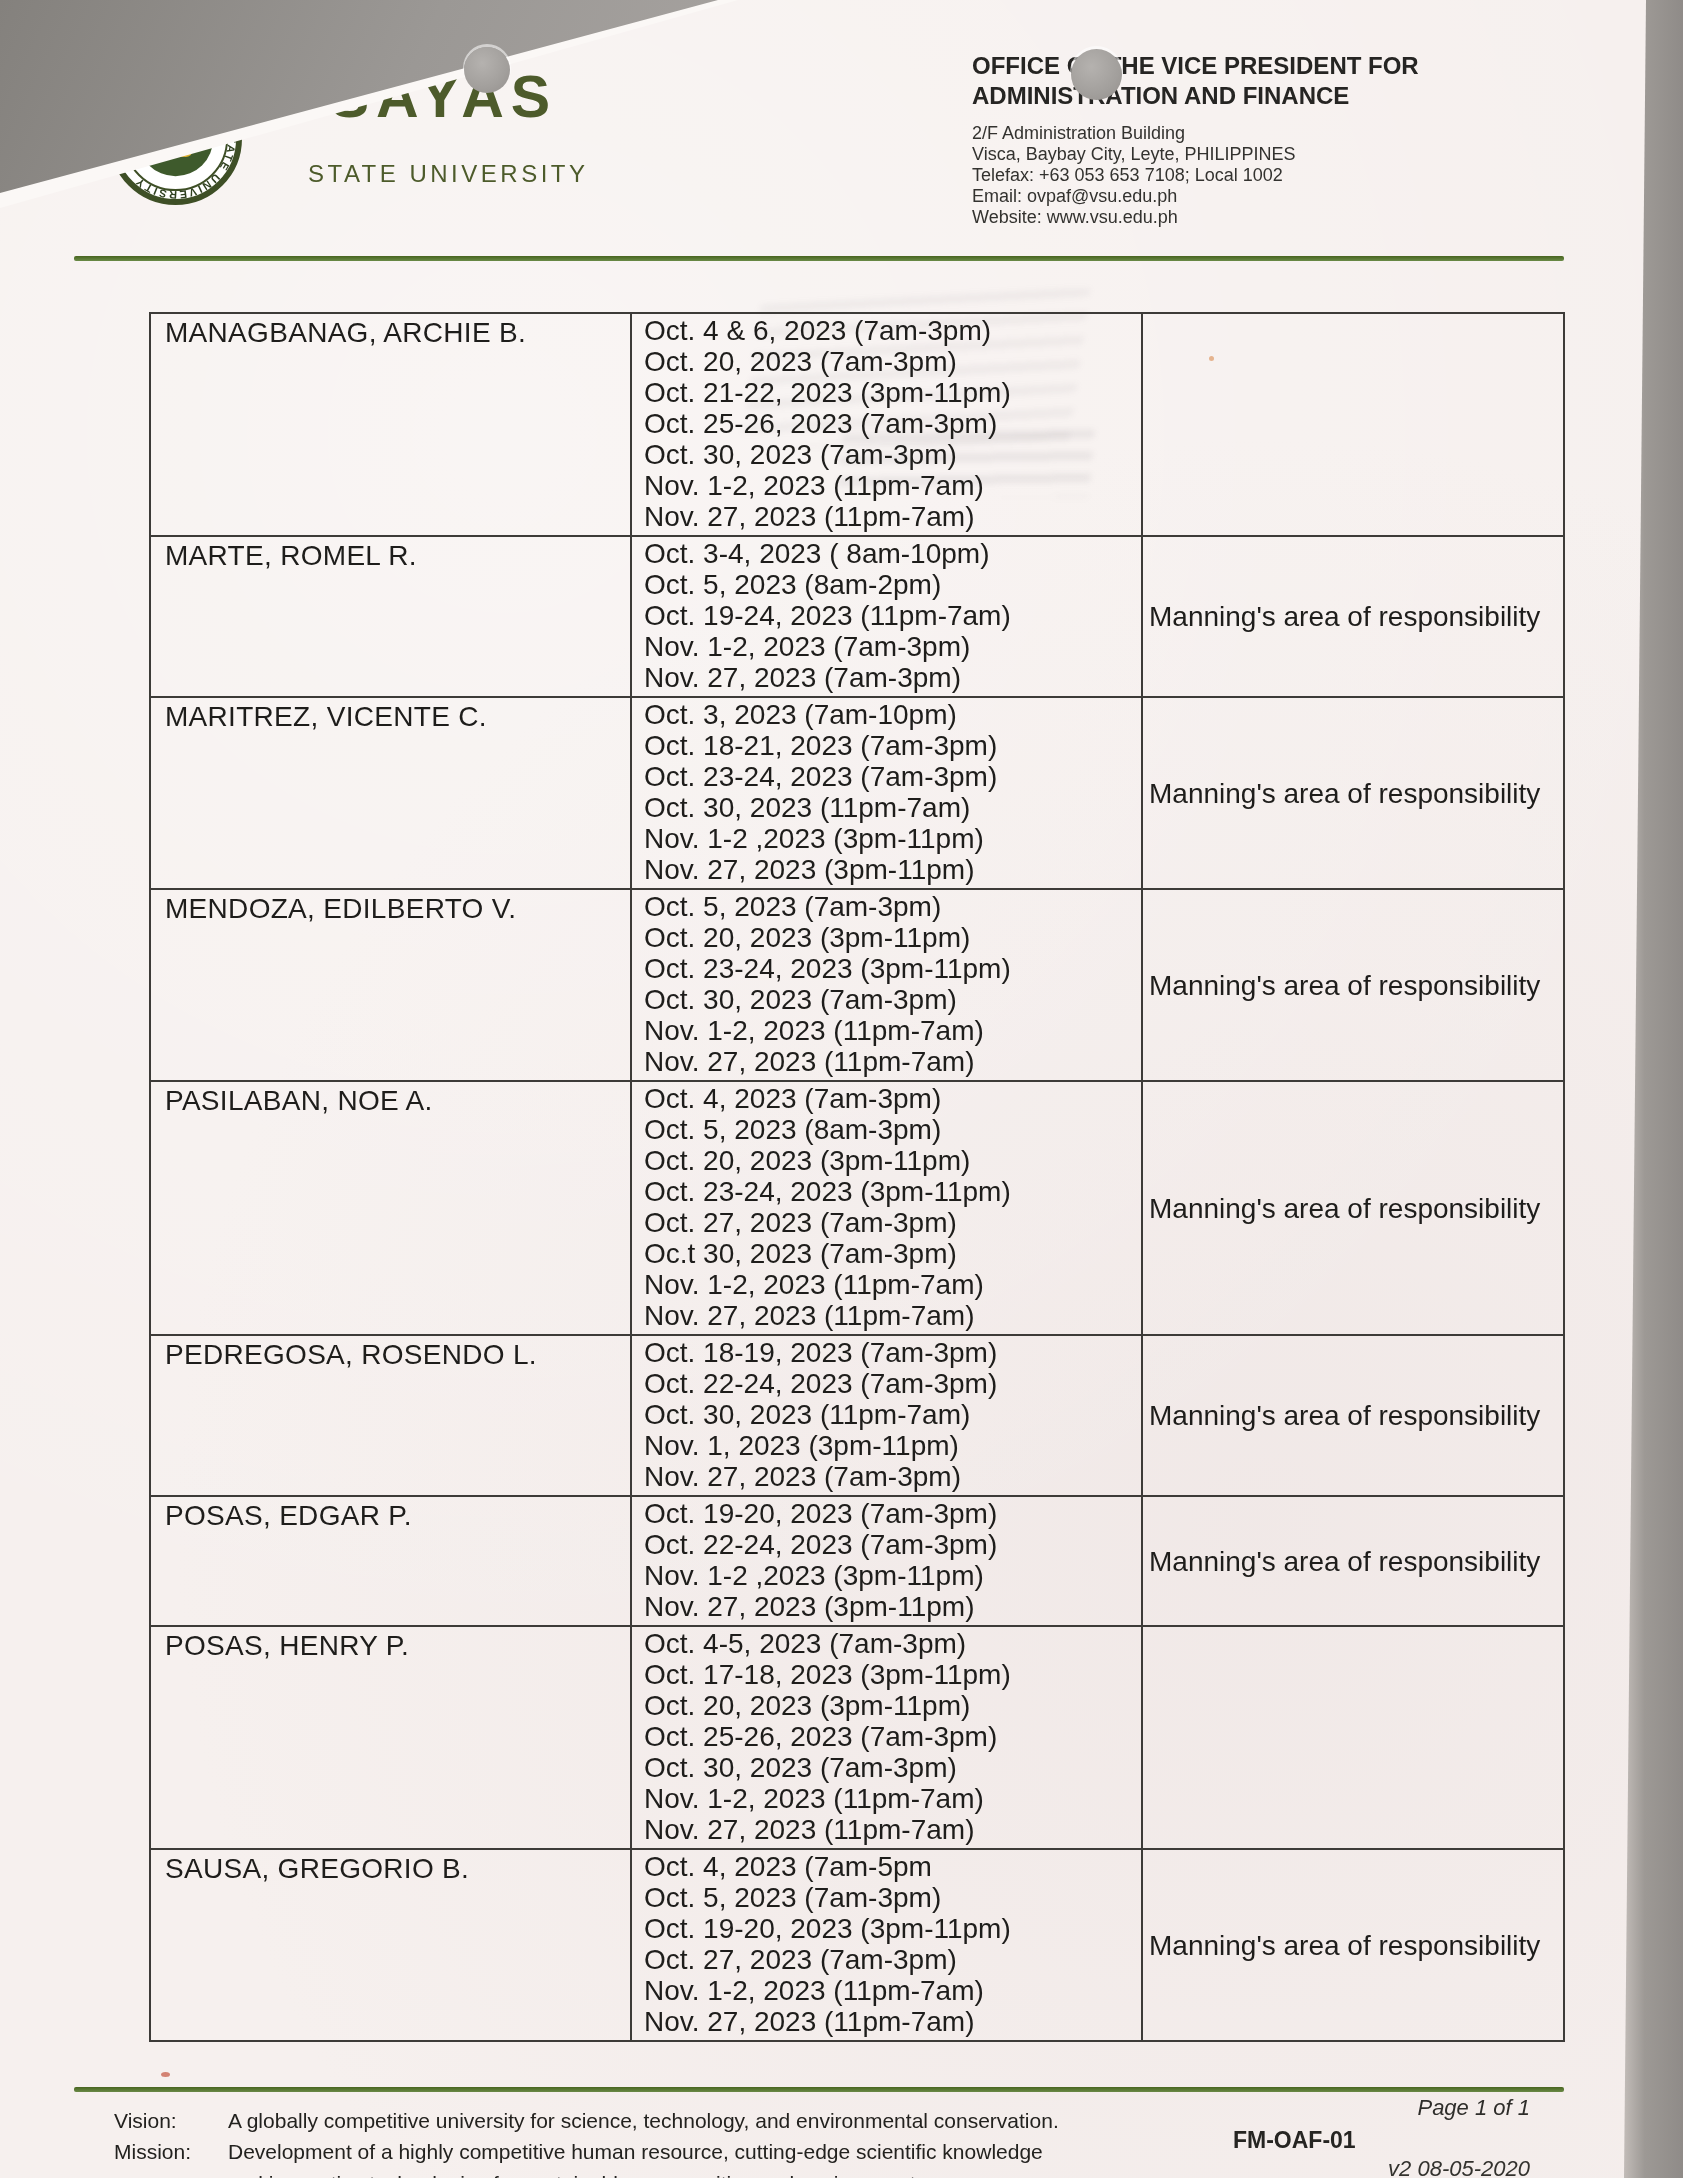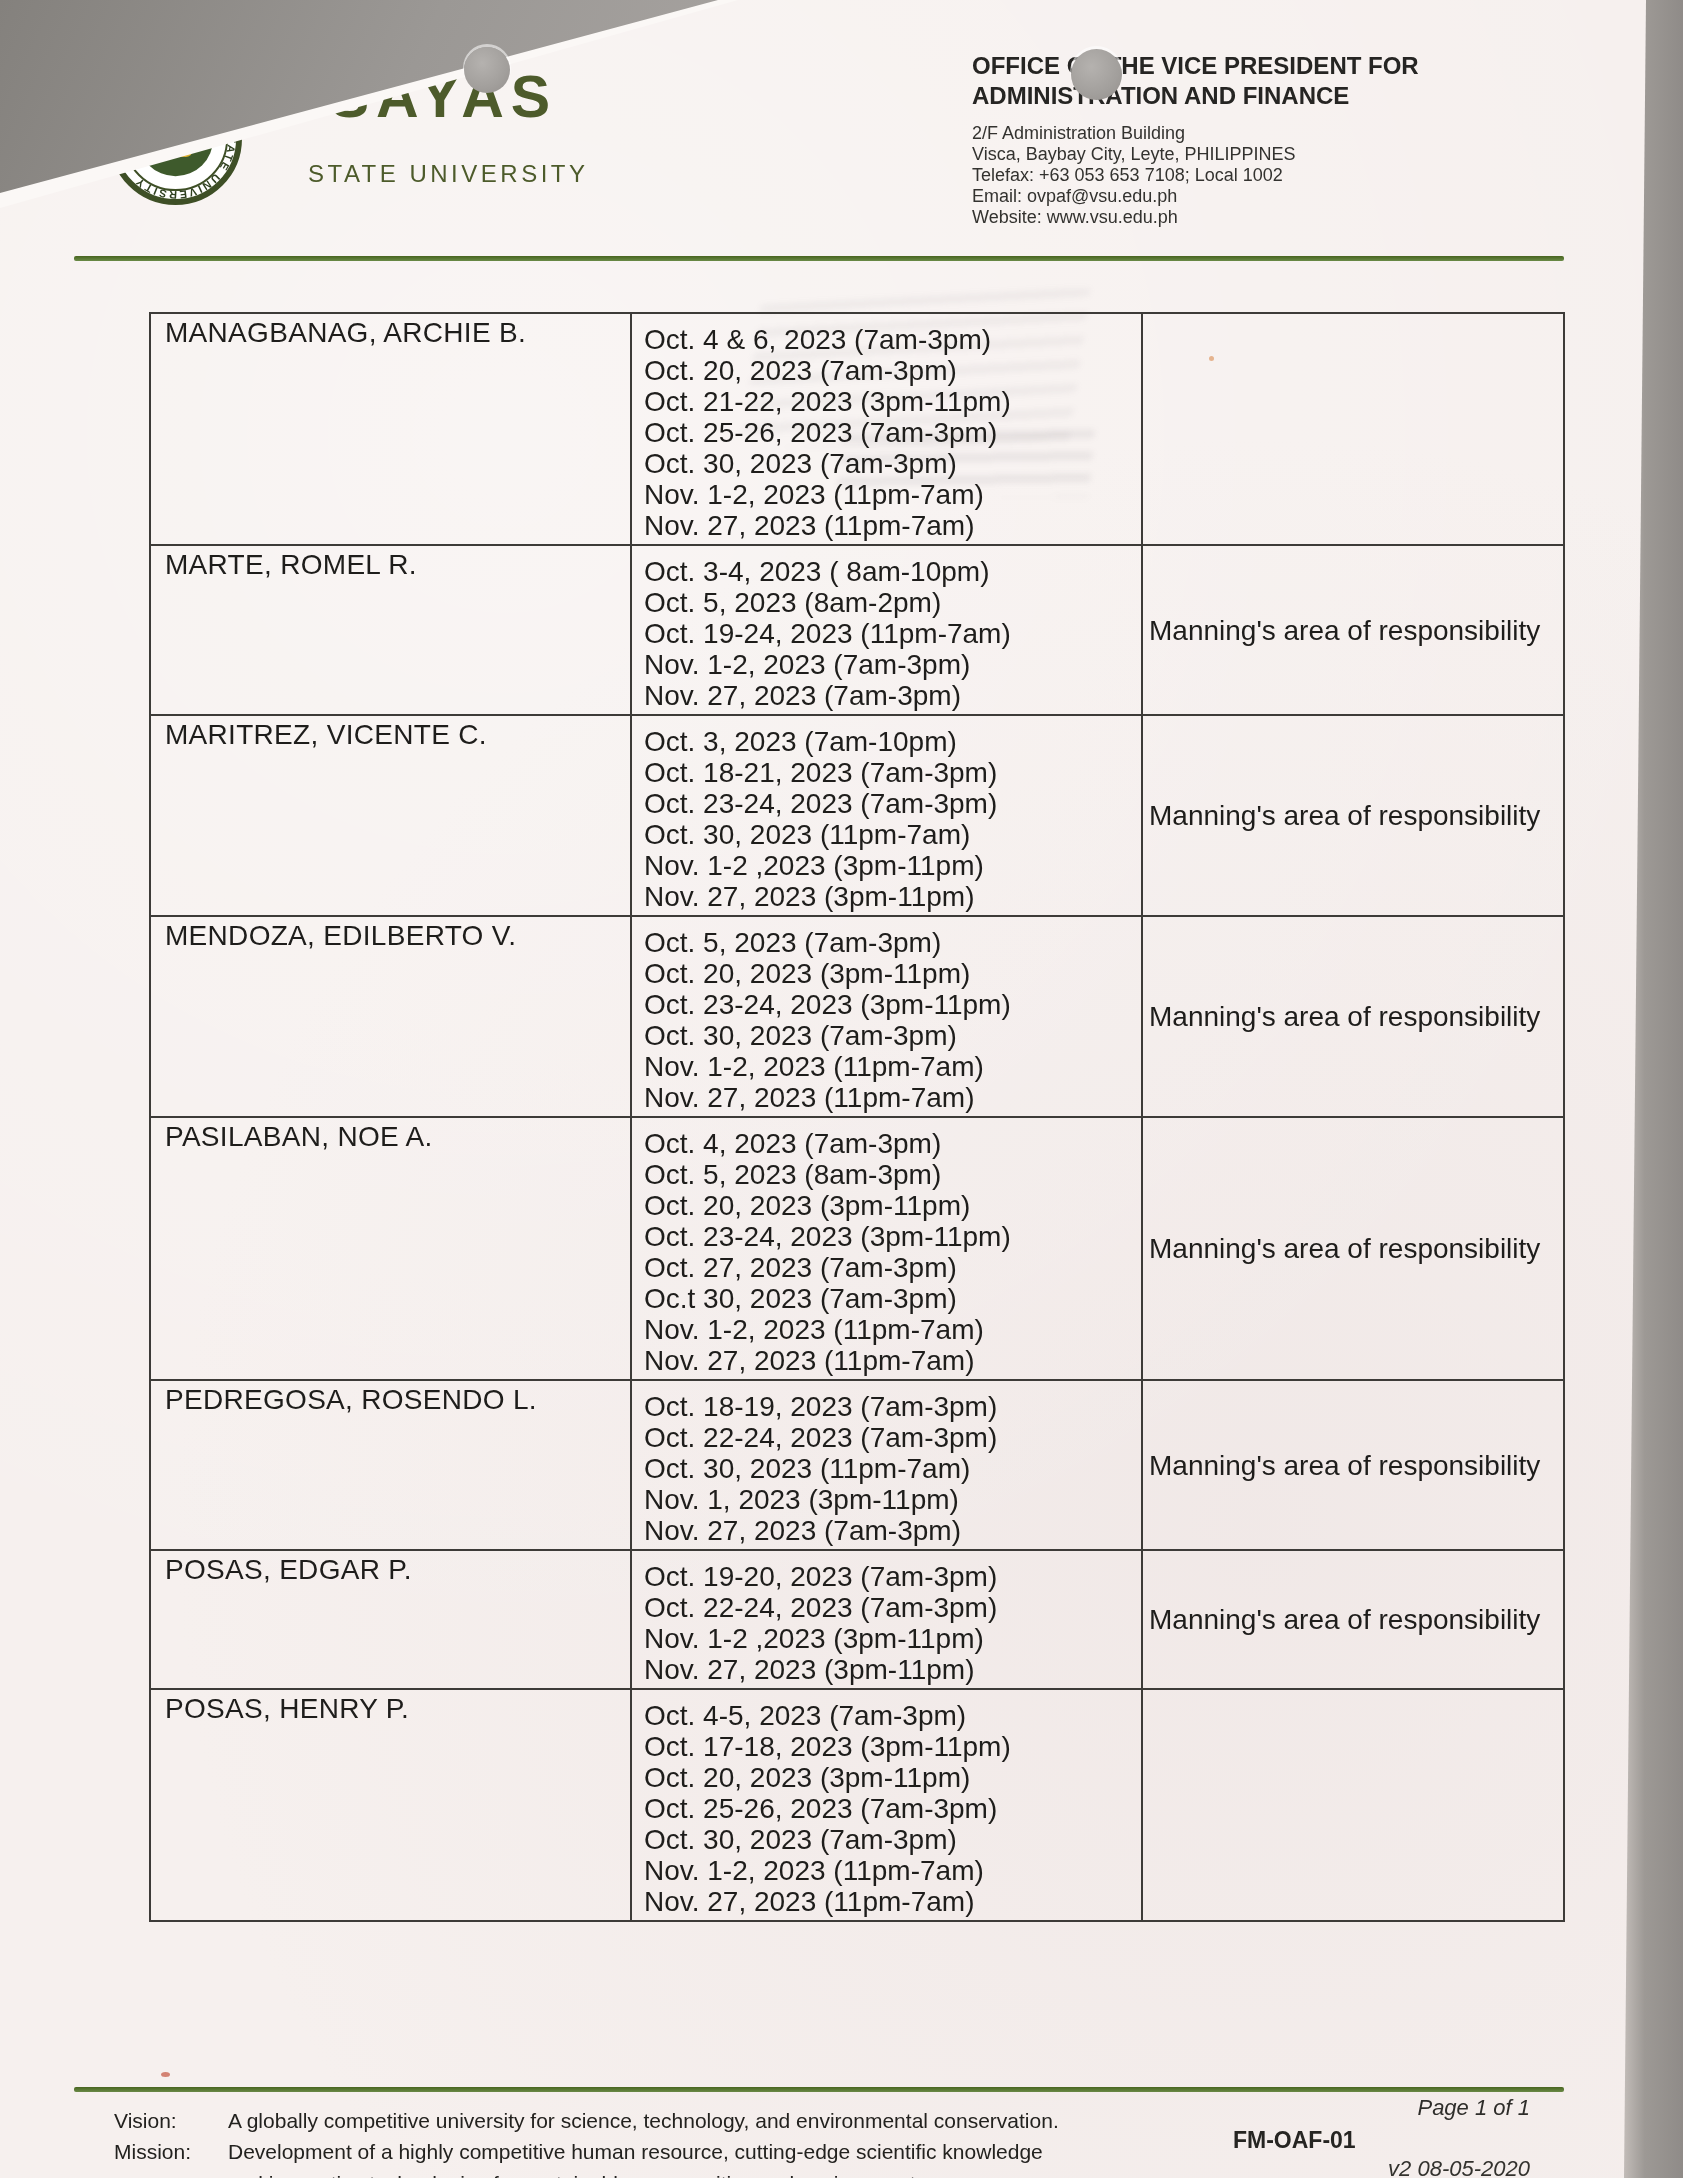--- a/index.html
+++ b/index.html
@@ -70,21 +70,21 @@
   .duty-table{
     position:absolute;left:149px;top:312px;width:1354px;
     border-collapse:collapse;table-layout:fixed;
     color:#1e1d1b;
   }
   .duty-table td{
     border:2px solid #3d3b38;vertical-align:top;
     font-size:28px;line-height:31px;
   }
   td.name-cell{width:457px;padding:3px 8px 3px 14px;letter-spacing:0.3px;}
-  td.dates-cell{width:489px;padding:10px 8px 3px 12px;white-space:pre-line;}
+  td.dates-cell{width:489px;padding:1px 8px 3px 12px;white-space:pre-line;}
   td.area-cell{width:408px;text-align:left;vertical-align:middle;padding:16px 6px;}
 
   
   .footer-label{position:absolute;left:114px;font-size:21px;font-weight:normal;color:#23221f;}
   .footer-text{position:absolute;left:228px;font-size:21px;color:#23221f;}
   .page-info{position:absolute;left:1233px;top:2095px;width:297px;text-align:right;
     font-size:22px;font-style:italic;font-weight:500;color:#2e2d2a;}
   .form-code{position:absolute;left:1233px;top:2127px;width:297px;text-align:left;
     font-size:23px;font-weight:bold;color:#262522;}
   .form-version{position:absolute;left:1233px;top:2156px;width:297px;text-align:right;
@@ -207,20 +207,30 @@
           <td class="name-cell">POSAS, HENRY P.</td>
           <td class="dates-cell">Oct. 4-5, 2023 (7am-3pm)
 Oct. 17-18, 2023 (3pm-11pm)
 Oct. 20, 2023 (3pm-11pm)
 Oct. 25-26, 2023 (7am-3pm)
 Oct. 30, 2023 (7am-3pm)
 Nov. 1-2, 2023 (11pm-7am)
 Nov. 27, 2023 (11pm-7am)</td>
           <td class="area-cell"></td>
         </tr>
+        <tr>
+          <td class="name-cell">SAUSA, GREGORIO B.</td>
+          <td class="dates-cell">Oct. 4, 2023 (7am-5pm
+Oct. 5, 2023 (7am-3pm)
+Oct. 19-20, 2023 (3pm-11pm)
+Oct. 27, 2023 (7am-3pm)
+Nov. 1-2, 2023 (11pm-7am)
+Nov. 27, 2023 (11pm-7am)</td>
+          <td class="area-cell">Manning's area of responsibility</td>
+        </tr>
       </tbody>
   </table>
 
   <div class="divider divider-bottom"></div>
   <div class="footer-label" style="top:2109px;">Vision:</div>
   <div class="footer-text" style="top:2109px;">A globally competitive university for science, technology, and environmental conservation.</div>
   <div class="footer-label" style="top:2140px;">Mission:</div>
   <div class="footer-text" style="top:2140px;">Development of a highly competitive human resource, cutting-edge scientific knowledge</div>
   <div class="footer-text" style="top:2172px;">and innovative technologies for sustainable communities and environment</div>
   <div class="page-info">Page 1 of 1</div>

